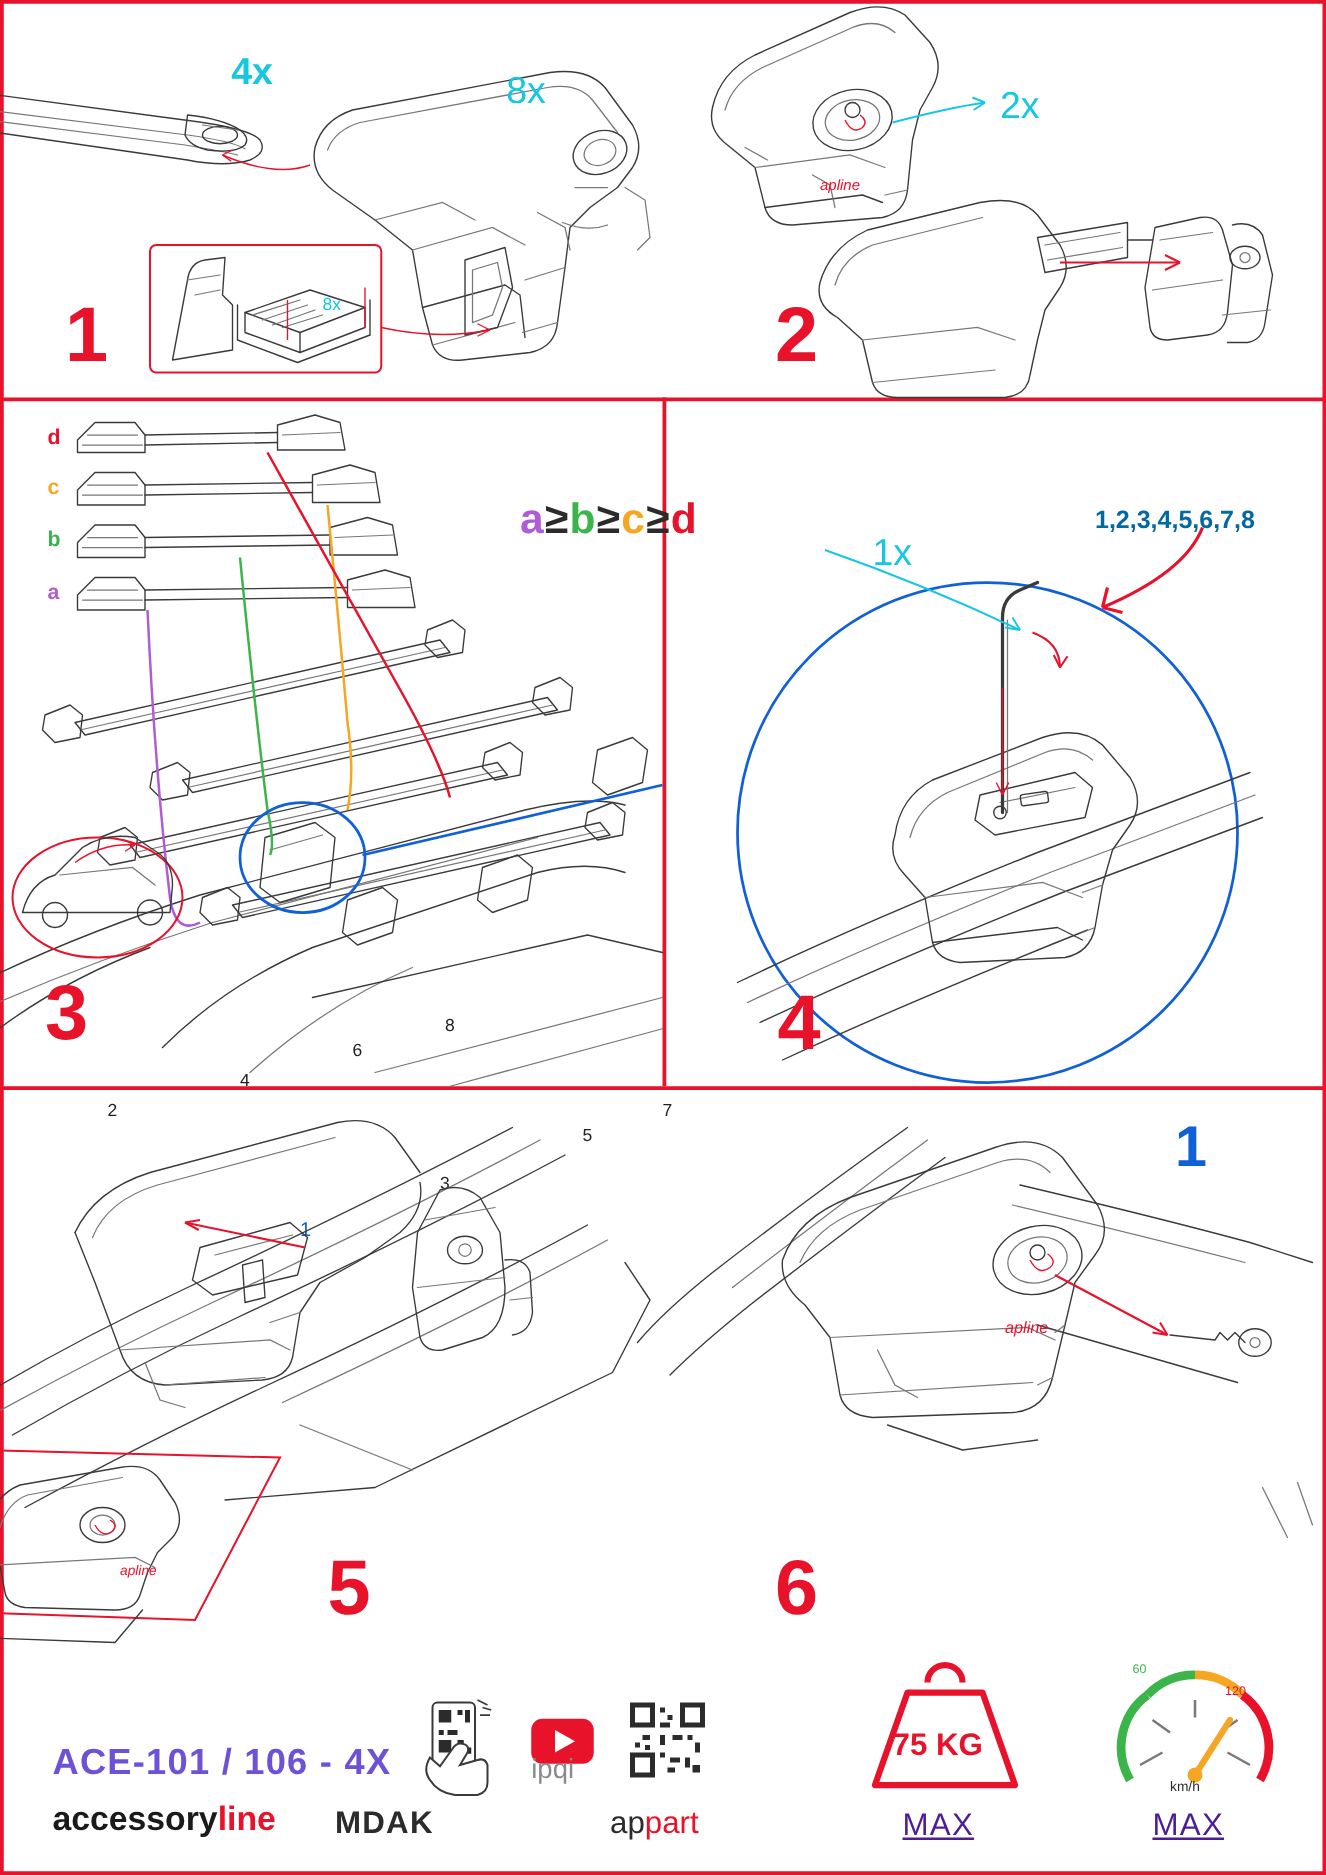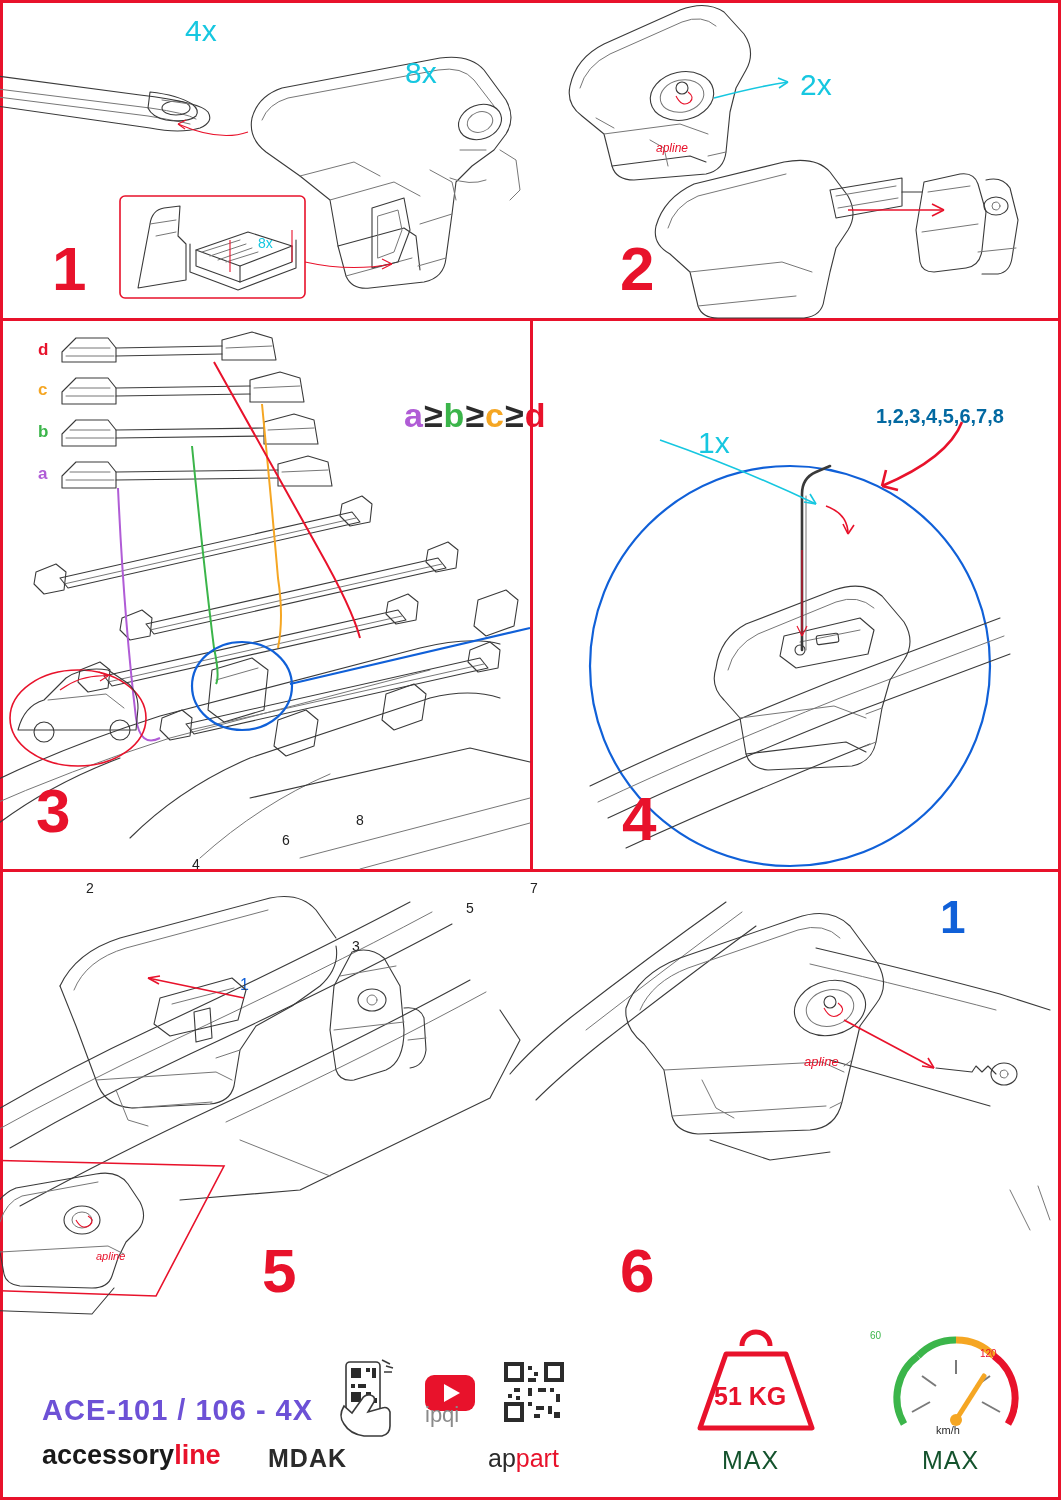--- a/index.html
+++ b/index.html
@@ -9,24 +9,24 @@
   .vline{position:absolute;width:3px;background:#e8122b;}
   .stepnum{position:absolute;font-family:"Liberation Sans",sans-serif;font-weight:700;color:#e8122b;line-height:1;}
   .qty{position:absolute;color:#16c7e0;font-size:30px;font-family:"Liberation Sans",sans-serif;}
   svg{position:absolute;left:0;top:0;overflow:visible;}
   .stroke{fill:none;stroke:#3a3a3a;stroke-width:1.1;stroke-linecap:round;stroke-linejoin:round;}
   .strokeL{fill:none;stroke:#777;stroke-width:1;stroke-linecap:round;}
   .red{fill:none;stroke:#e8122b;stroke-width:1.6;}
   .redthin{fill:none;stroke:#e8122b;stroke-width:1.1;}
   .blue{fill:none;stroke:#1060d8;stroke-width:2.2;}
   .cyan{fill:none;stroke:#16c7e0;stroke-width:1.6;}
-  .ineq{position:absolute;font-size:34px;font-weight:700;letter-spacing:1px;}
+  .ineq{position:absolute;font-size:34px;font-weight:700;letter-spacing:1px;margin-left:12px;}
   .footer-title{position:absolute;color:#6d51d6;font-size:29px;font-weight:700;letter-spacing:1px;}
   .brand{position:absolute;font-size:27px;font-weight:700;}
-  .maxlabel{position:absolute;font-size:25px;color:#14532d;letter-spacing:1px;}
+  .maxlabel{position:absolute;font-size:25px;color:#4c1d95;letter-spacing:1px;text-decoration:underline;}
   .kgtext{position:absolute;color:#e8122b;font-size:25px;font-weight:700;}
   .tiny{position:absolute;font-size:10px;}
   .abcd{position:absolute;font-size:17px;font-weight:700;}
   .numsm{position:absolute;font-size:14px;color:#222;}
   .seq{position:absolute;font-size:20px;font-weight:700;}
   .bignum-blue{position:absolute;color:#1060d8;font-size:46px;font-weight:700;}
 </style>
 </head>
 <body>
 
@@ -77,21 +77,21 @@
     <path class="strokeL" d="M202 252 L240 240 M210 256 L246 244 M218 260 L252 248 M226 262 L258 252"></path>
     <path class="stroke" d="M196 250 L196 266 L240 282 L240 266"></path>
     <path class="stroke" d="M292 246 L292 262 L240 282"></path>
     <path class="stroke" d="M190 244 L190 272 L238 290 L296 268 L296 240"></path>
     <line class="redthin" x1="230" y1="240" x2="230" y2="272"></line>
     <line class="redthin" x1="292" y1="230" x2="292" y2="262"></line>
 
     <path class="redthin" d="M305 262 Q350 272 392 264"></path>
     <path class="redthin" d="M392 264 L382 259 M392 264 L382 269"></path>
   </svg>
-  <div class="qty" style="left:185px;top:14px;">4x</div>
+  <div class="qty" style="left:185px;top:41px;font-weight:bold;">4x</div>
   <div class="qty" style="left:405px;top:56px;">8x</div>
   <div style="position:absolute;left:258px;top:235px;color:#16c7e0;font-size:14px;">8x</div>
   <div class="stepnum" style="left:52px;top:238px;font-size:62px;">1</div>
 
   <svg width="531" height="318" viewBox="0 0 531 318" style="left:530px;">
 
     <path class="stroke" d="M40 86 Q46 58 74 44 L150 10 Q176 0 194 12 L214 34 Q226 52 216 70 L206 88 L200 112 L196 152 Q194 170 176 174 L104 180 Q86 180 82 166 L74 134 L52 116 Q36 104 40 86 Z"></path>
     <path class="strokeL" d="M50 88 Q56 66 80 54 L152 22 Q172 14 186 26"></path>
     <path class="strokeL" d="M74 134 L150 124 L178 134"></path>
     <path class="stroke" d="M82 166 L160 156 L176 162"></path>
@@ -408,30 +408,30 @@
     <rect x="12" y="34" width="4" height="4" fill="#2b2b2b"></rect>
   </svg>
   <div style="position:absolute;left:488px;top:1444px;font-size:25px;">
     <span style="color:#2b2b2b">ap</span><span style="color:#e8122b">part</span>
   </div>
 
   <svg width="140" height="110" viewBox="0 0 140 110" style="left:686px;top:1328px;">
     <path d="M56 18 a14 14 0 1 1 28 0" fill="none" stroke="#e8122b" stroke-width="5"></path>
     <path d="M40 26 L100 26 L126 100 L14 100 Z" fill="none" stroke="#e8122b" stroke-width="5" stroke-linejoin="round"></path>
   </svg>
-  <div class="kgtext" style="left:714px;top:1382px;">51 KG</div>
+  <div class="kgtext" style="left:714px;top:1382px;">75 KG</div>
   <div class="maxlabel" style="left:722px;top:1446px;">MAX</div>
 
   <svg width="130" height="112" viewBox="0 0 130 112" style="left:890px;top:1328px;">
     <path d="M14 96 A52 52 0 0 1 28 28" fill="none" stroke="#3bb54a" stroke-width="7"></path>
     <path d="M28 28 A52 52 0 0 1 66 12" fill="none" stroke="#3bb54a" stroke-width="7"></path>
     <path d="M66 12 A52 52 0 0 1 104 28" fill="none" stroke="#f5a623" stroke-width="7"></path>
     <path d="M104 28 A52 52 0 0 1 118 96" fill="none" stroke="#e8122b" stroke-width="7"></path>
     <path d="M22 84 L40 74 M32 48 L46 58 M66 32 L66 46 M100 48 L86 58 M110 84 L92 74" stroke="#7a7a7a" stroke-width="2"></path>
     <path d="M66 92 L94 48" stroke="#f5a623" stroke-width="5" stroke-linecap="round"></path>
     <circle cx="66" cy="92" r="6" fill="#f5a623"></circle>
   </svg>
-  <div class="tiny" style="left:870px;top:1330px;color:#3bb54a;">60</div>
+  <div class="tiny" style="left:906px;top:1330px;color:#3bb54a;">60</div>
   <div class="tiny" style="left:980px;top:1348px;color:#e8122b;">120</div>
   <div class="tiny" style="left:936px;top:1424px;color:#2b2b2b;font-size:11px;">km/h</div>
   <div class="maxlabel" style="left:922px;top:1446px;">MAX</div>
 
 </div>
 
 </body></html>

